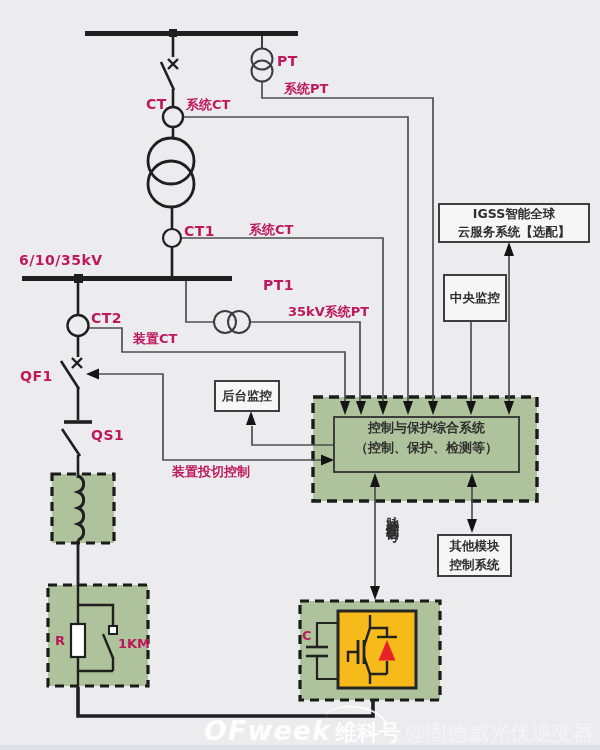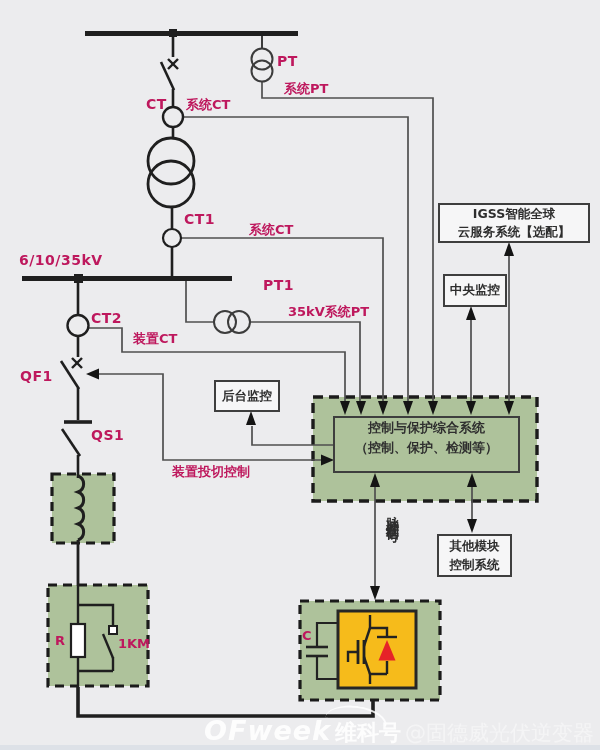--- a/index.html
+++ b/index.html
@@ -176,40 +176,40 @@
       <line x1="364" y1="657" x2="370" y2="674"></line>
     </g>
     <polygon points="387,640 378.5,660.5 395.5,660.5" fill="#e62328"></polygon>
   </g>
 </svg>
 
 <div class="obox" style="left:438px;top:203px;width:152px;height:40px;">
   <div>IGSS智能全球</div>
   <div>云服务系统【选配】</div>
 </div>
-<div class="obox" style="left:443px;top:274px;width:64px;height:33px;">
+<div class="obox" style="left:443px;top:274px;width:64px;height:48px;">
   <div>中央监控</div>
 </div>
 <div class="obox" style="left:214px;top:380px;width:66px;height:32px;">
   <div>后台监控</div>
 </div>
 <div class="gbox" style="left:333px;top:416px;width:187px;height:57px;">
   <div>控制与保护综合系统</div>
   <div>（控制、保护、检测等）</div>
 </div>
 <div class="obox" style="left:437px;top:534px;width:75px;height:43px;">
   <div>其他模块</div>
   <div>控制系统</div>
 </div>
 
 <div class="lbl en" style="left:146px;top:97px;">CT</div>
 <div class="lbl" style="left:186px;top:98px;">系统CT</div>
 <div class="lbl en" style="left:277px;top:54px;">PT</div>
 <div class="lbl" style="left:284px;top:82px;">系统PT</div>
-<div class="lbl en" style="left:184px;top:212px;">CT1</div>
+<div class="lbl en" style="left:184px;top:224px;">CT1</div>
 <div class="lbl" style="left:249px;top:223px;">系统CT</div>
 <div class="lbl en" style="left:19px;top:253px;">6/10/35kV</div>
 <div class="lbl en" style="left:228px;top:278px;margin-left:35px;">PT1</div>
 <div class="lbl" style="left:272px;top:305px;margin-left:16px;">35kV系统PT</div>
 <div class="lbl en" style="left:91px;top:311px;">CT2</div>
 <div class="lbl" style="left:133px;top:332px;">装置CT</div>
 <div class="lbl en" style="left:20px;top:369px;">QF1</div>
 <div class="lbl en" style="left:91px;top:428px;">QS1</div>
 <div class="lbl" style="left:172px;top:465px;">装置投切控制</div>
 <div class="lbl" style="left:55px;top:634px;">R</div>

